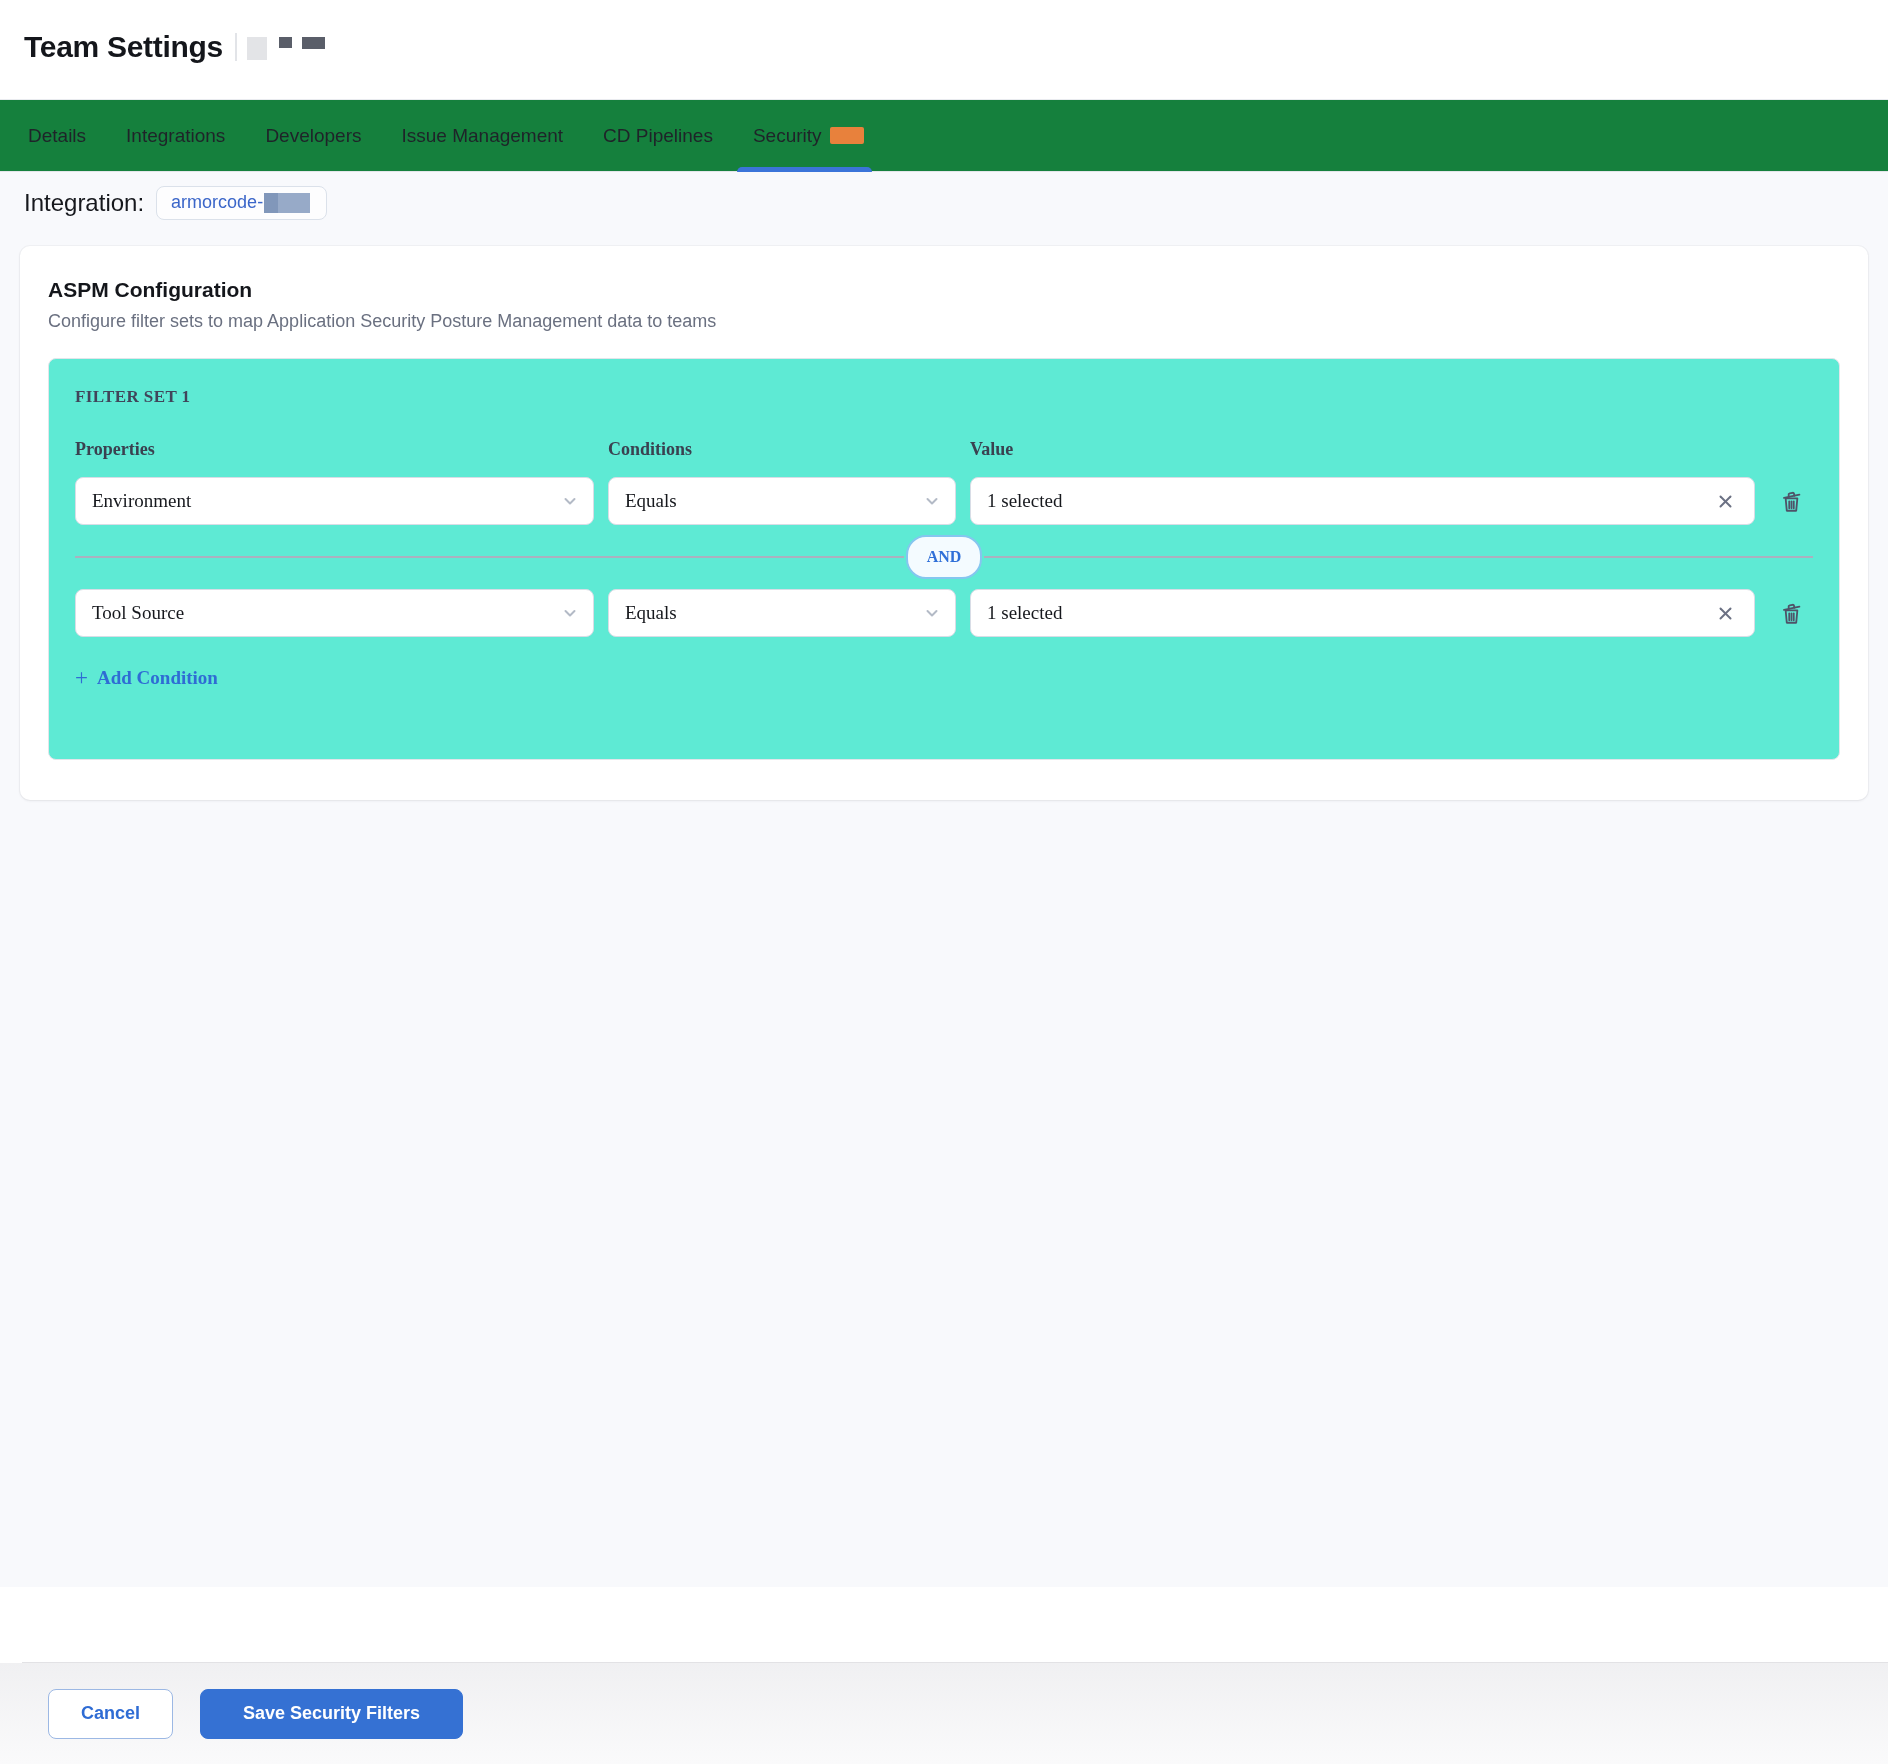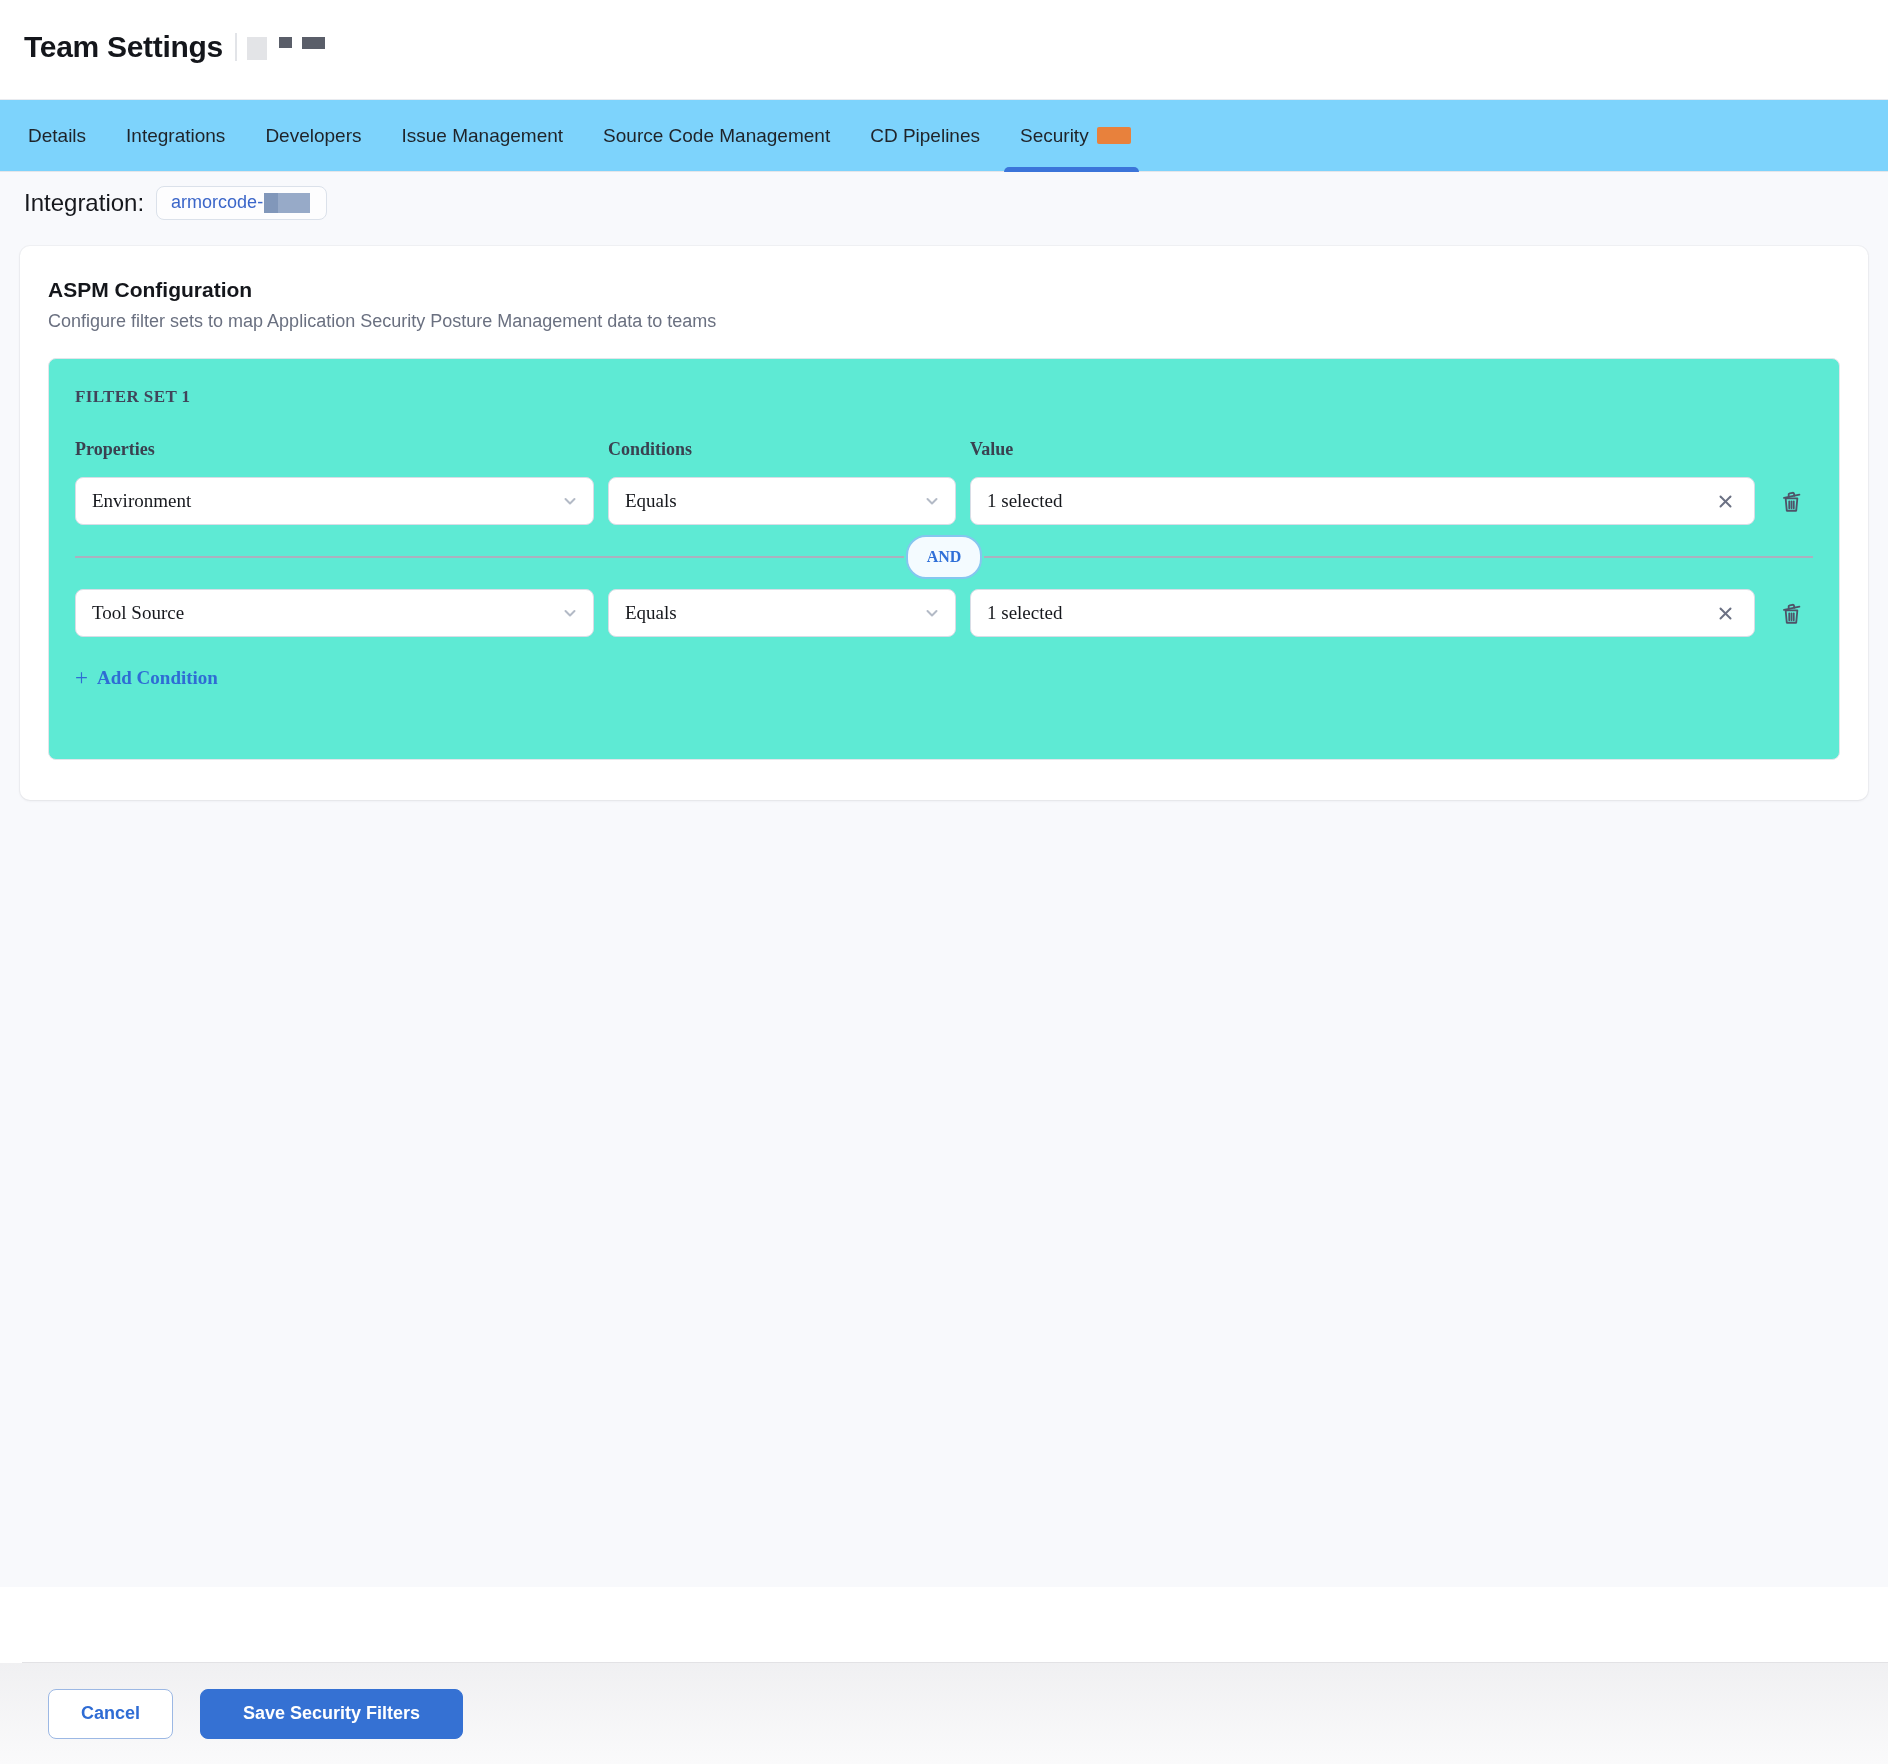--- a/index.html
+++ b/index.html
@@ -27,21 +27,21 @@
   }
   .page-title{font-size:30px;font-weight:700;margin:0;letter-spacing:-.3px;color:#14161b;}
   .title-divider{width:2px;height:28px;background:#e2e4e8;margin:0 10px 0 12px;}
   .redact{display:inline-block;}
   .redact-light{width:20px;height:23px;background:#e3e4e7;align-self:center;margin-top:4px;}
   .redact-dark-sm{width:13px;height:11px;background:#5a5e69;margin:-8px 0 0 12px;}
   .redact-dark-lg{width:23px;height:12px;background:#5a5e69;margin:-8px 0 0 10px;}
 
   
   .tabbar{
-    height:72px;flex:none;background:#7dd3fc;
+    height:72px;flex:none;background:#15803d;
     display:flex;align-items:stretch;gap:40px;
     padding:0 28px;border-bottom:1px solid #e4e6ea;
   }
   .tab{
     position:relative;display:flex;align-items:center;
     font-size:19px;font-weight:500;color:#1f2329;cursor:pointer;white-space:nowrap;
   }
   .tab .underline{display:none;}
   .tab.active .underline{
     display:block;position:absolute;left:-16px;right:-8px;bottom:-1px;height:5px;
@@ -150,23 +150,20 @@
     <span>Details</span>
   </div>
   <div class="tab">
     <span>Integrations</span>
   </div>
   <div class="tab">
     <span>Developers</span>
   </div>
   <div class="tab">
     <span>Issue Management</span>
-  </div>
-  <div class="tab">
-    <span>Source Code Management</span>
   </div>
   <div class="tab">
     <span>CD Pipelines</span>
   </div>
   <div class="tab active">
     <span>Security</span>
     <span class="tab-badge"></span>
     <span class="underline"></span>
   </div>
 </nav>

